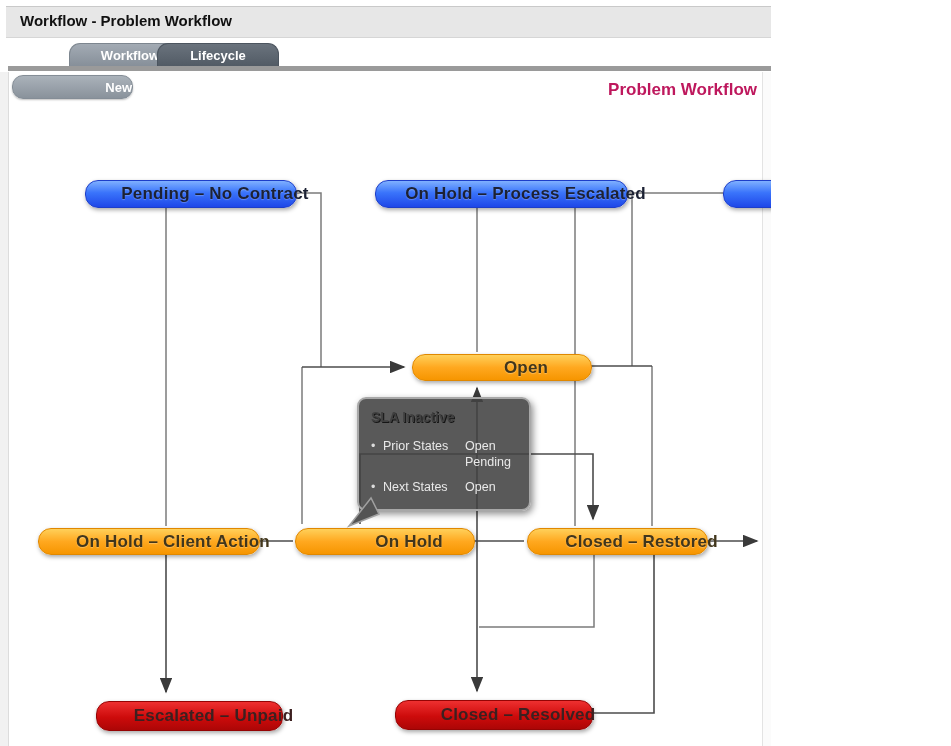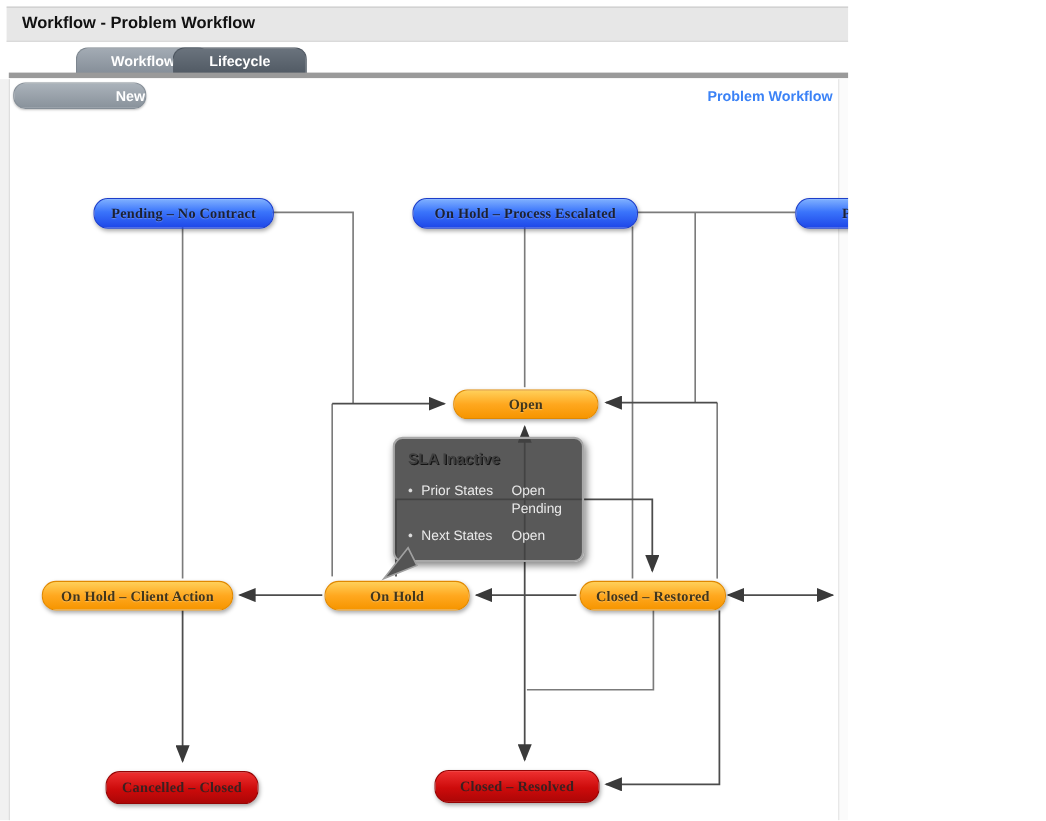--- a/index.html
+++ b/index.html
@@ -15,30 +15,30 @@
        display:flex;align-items:center;justify-content:center;
        font-size:13px;font-weight:bold;color:#ffffff;cursor:pointer;}
   .tab-workflow{left:33px;width:120px;background:linear-gradient(180deg,#a3abb4,#858e98);border:1px solid #7d868f;border-bottom:none;margin-left:36px;}
   .tab-lifecycle{left:157px;width:120px;background:linear-gradient(180deg,#6a737d,#515a64);border:1px solid #4c555f;border-bottom:none;}
   .tab-bar{position:absolute;left:8px;top:66px;width:943px;height:5px;background:#9a9a9a;}
 
   .new-btn{position:absolute;left:12px;top:75px;width:119px;height:22px;border-radius:11px;
            background:linear-gradient(180deg,#aab2ba,#89929b);border:1px solid #848d96;
            display:flex;align-items:center;justify-content:flex-end;
            font-size:13px;font-weight:bold;color:#fff;cursor:pointer;box-shadow:0 1px 2px rgba(0,0,0,.25);}
-  .context-label{position:absolute;right:14px;top:80px;font-size:13px;font-weight:bold;color:#3b82f6;margin-left:45px;}
+  .context-label{position:absolute;right:14px;top:80px;font-size:17px;font-weight:bold;color:#be185d;margin-left:45px;}
 
   .gutter-l{position:absolute;left:0;top:72px;width:8px;height:674px;background:#f1f1f1;border-right:1px solid #dcdcdc;}
   .gutter-r{position:absolute;right:0;top:72px;width:8px;height:674px;background:#fbfbfb;border-left:1px solid #e3e3e3;}
 
   
   .connectors{position:absolute;left:0;top:0;z-index:1;}
   .node{position:absolute;z-index:2;display:flex;align-items:center;justify-content:center;
-        font-family:Liberation Serif, serif;font-size:13px;font-weight:bold;letter-spacing:.2px;
-        border-radius:13px;box-shadow:1px 2px 4px rgba(0,0,0,.35);cursor:pointer;white-space:nowrap;}
+        font-family:Liberation Sans, sans-serif;font-size:17px;font-weight:bold;letter-spacing:.2px;
+        border-radius:13px;box-shadow:1px 2px 4px rgba(0,0,0,.35);cursor:pointer;white-space:nowrap;padding-left:48px;}
   .n-blue{background:linear-gradient(180deg,#7fb0ff 0%,#3a74fb 45%,#1e47e8 100%);
           border:1px solid #1d3ec9;color:#1c2133;text-shadow:0 1px 1px rgba(255,255,255,.25);}
   .n-orange{background:linear-gradient(180deg,#ffd05a 0%,#ffa81f 50%,#f69500 100%);
             border:1px solid #e08800;color:#41361c;text-shadow:0 1px 1px rgba(255,255,255,.3);}
   .n-red{background:linear-gradient(180deg,#ee3030 0%,#cd0b0b 55%,#ac0606 100%);
          border:1px solid #950404;color:#3c2020;}
 
   #node-0{left:85px; top:180px;width:162px;height:26px}
   #node-1{left:375px;top:180px;width:203px;height:26px}
   #node-2{left:723px;top:180px;width:130px;height:26px}
@@ -120,21 +120,21 @@
     </g>
   </svg>
 
   <div class="node n-blue" id="node-0">Pending – No Contract</div>
   <div class="node n-blue" id="node-1">On Hold – Process Escalated</div>
   <div class="node n-blue" id="node-2">Pending</div>
   <div class="node n-orange" id="node-3">Open</div>
   <div class="node n-orange" id="node-4">On Hold – Client Action</div>
   <div class="node n-orange" id="node-6">Closed – Restored</div>
   <div class="node n-orange" id="node-5">On Hold</div>
-  <div class="node n-red" id="node-8">Cancelled – Closed</div>
+  <div class="node n-red" id="node-8">Escalated – Unpaid</div>
   <div class="node n-red" id="node-9">Closed – Resolved</div>
 
   <div class="tooltip">
     <div class="tt-title">SLA Inactive</div>
     <div class="tt-row">
       <span class="tt-bullet">•</span>
       <span class="tt-label">Prior States</span>
       <span class="tt-value">Open</span>
     </div>
     <div class="tt-row">

